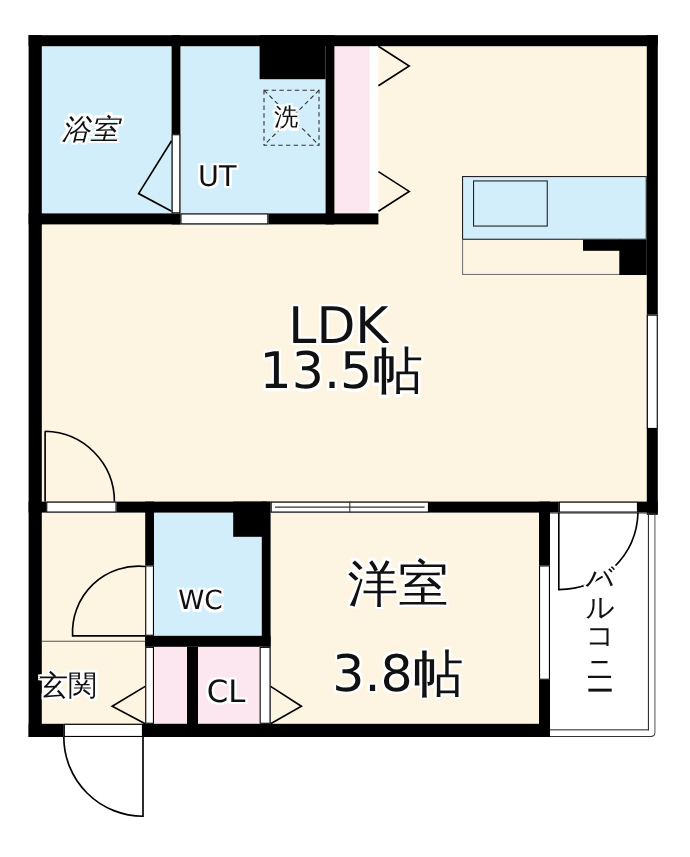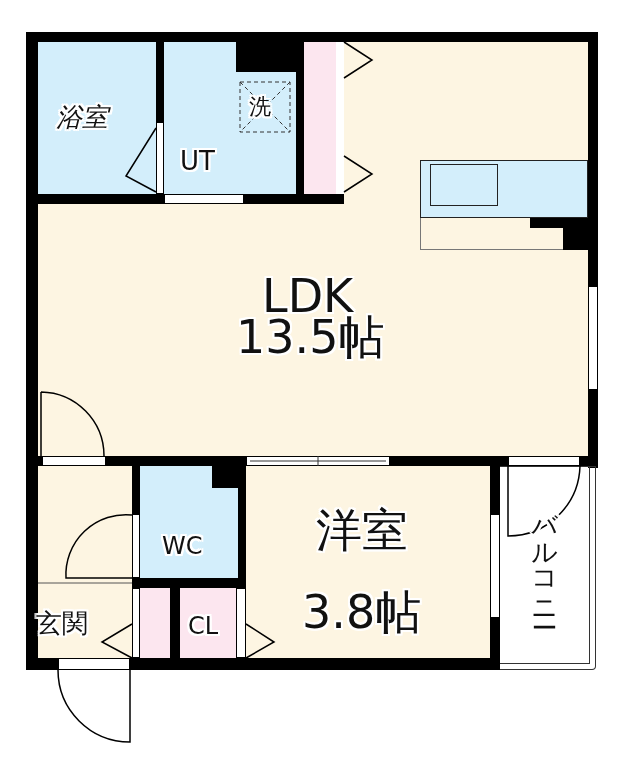--- a/index.html
+++ b/index.html
@@ -101,14 +101,14 @@
 
 <div class="label lbl-sm" style="left:56px;top:100px;font-style:italic;">浴室</div>
 <div class="label lbl-sm" style="left:180px;top:118px;margin-top:28px;">UT</div>
 <div class="label lbl-sm" style="left:249px;top:92px;font-size:22px;">洗</div>
 <div class="label lbl-lg" style="left:262px;top:270px;">LDK</div>
 <div class="label lbl-lg" style="left:236px;top:311px;">13.5帖</div>
 <div class="label lbl-sm" style="left:162px;top:532px;font-size:24px;">WC</div>
 <div class="label lbl-lg" style="left:316px;top:504px;">洋室</div>
 <div class="label lbl-lg" style="left:302px;top:586px;">3.8帖</div>
 <div class="label lbl-sm" style="left:36px;top:606px;">玄関</div>
-<div class="label lbl-sm" style="left:188px;top:612px;font-size:24px;">CL</div>
+<div class="label lbl-sm" style="left:188px;top:612px;font-size:28px;">CL</div>
 <div class="label lbl-sm" style="left:528px;top:496px;writing-mode:vertical-rl;font-size:26px;">バルコニー</div>
 
 </body></html>

